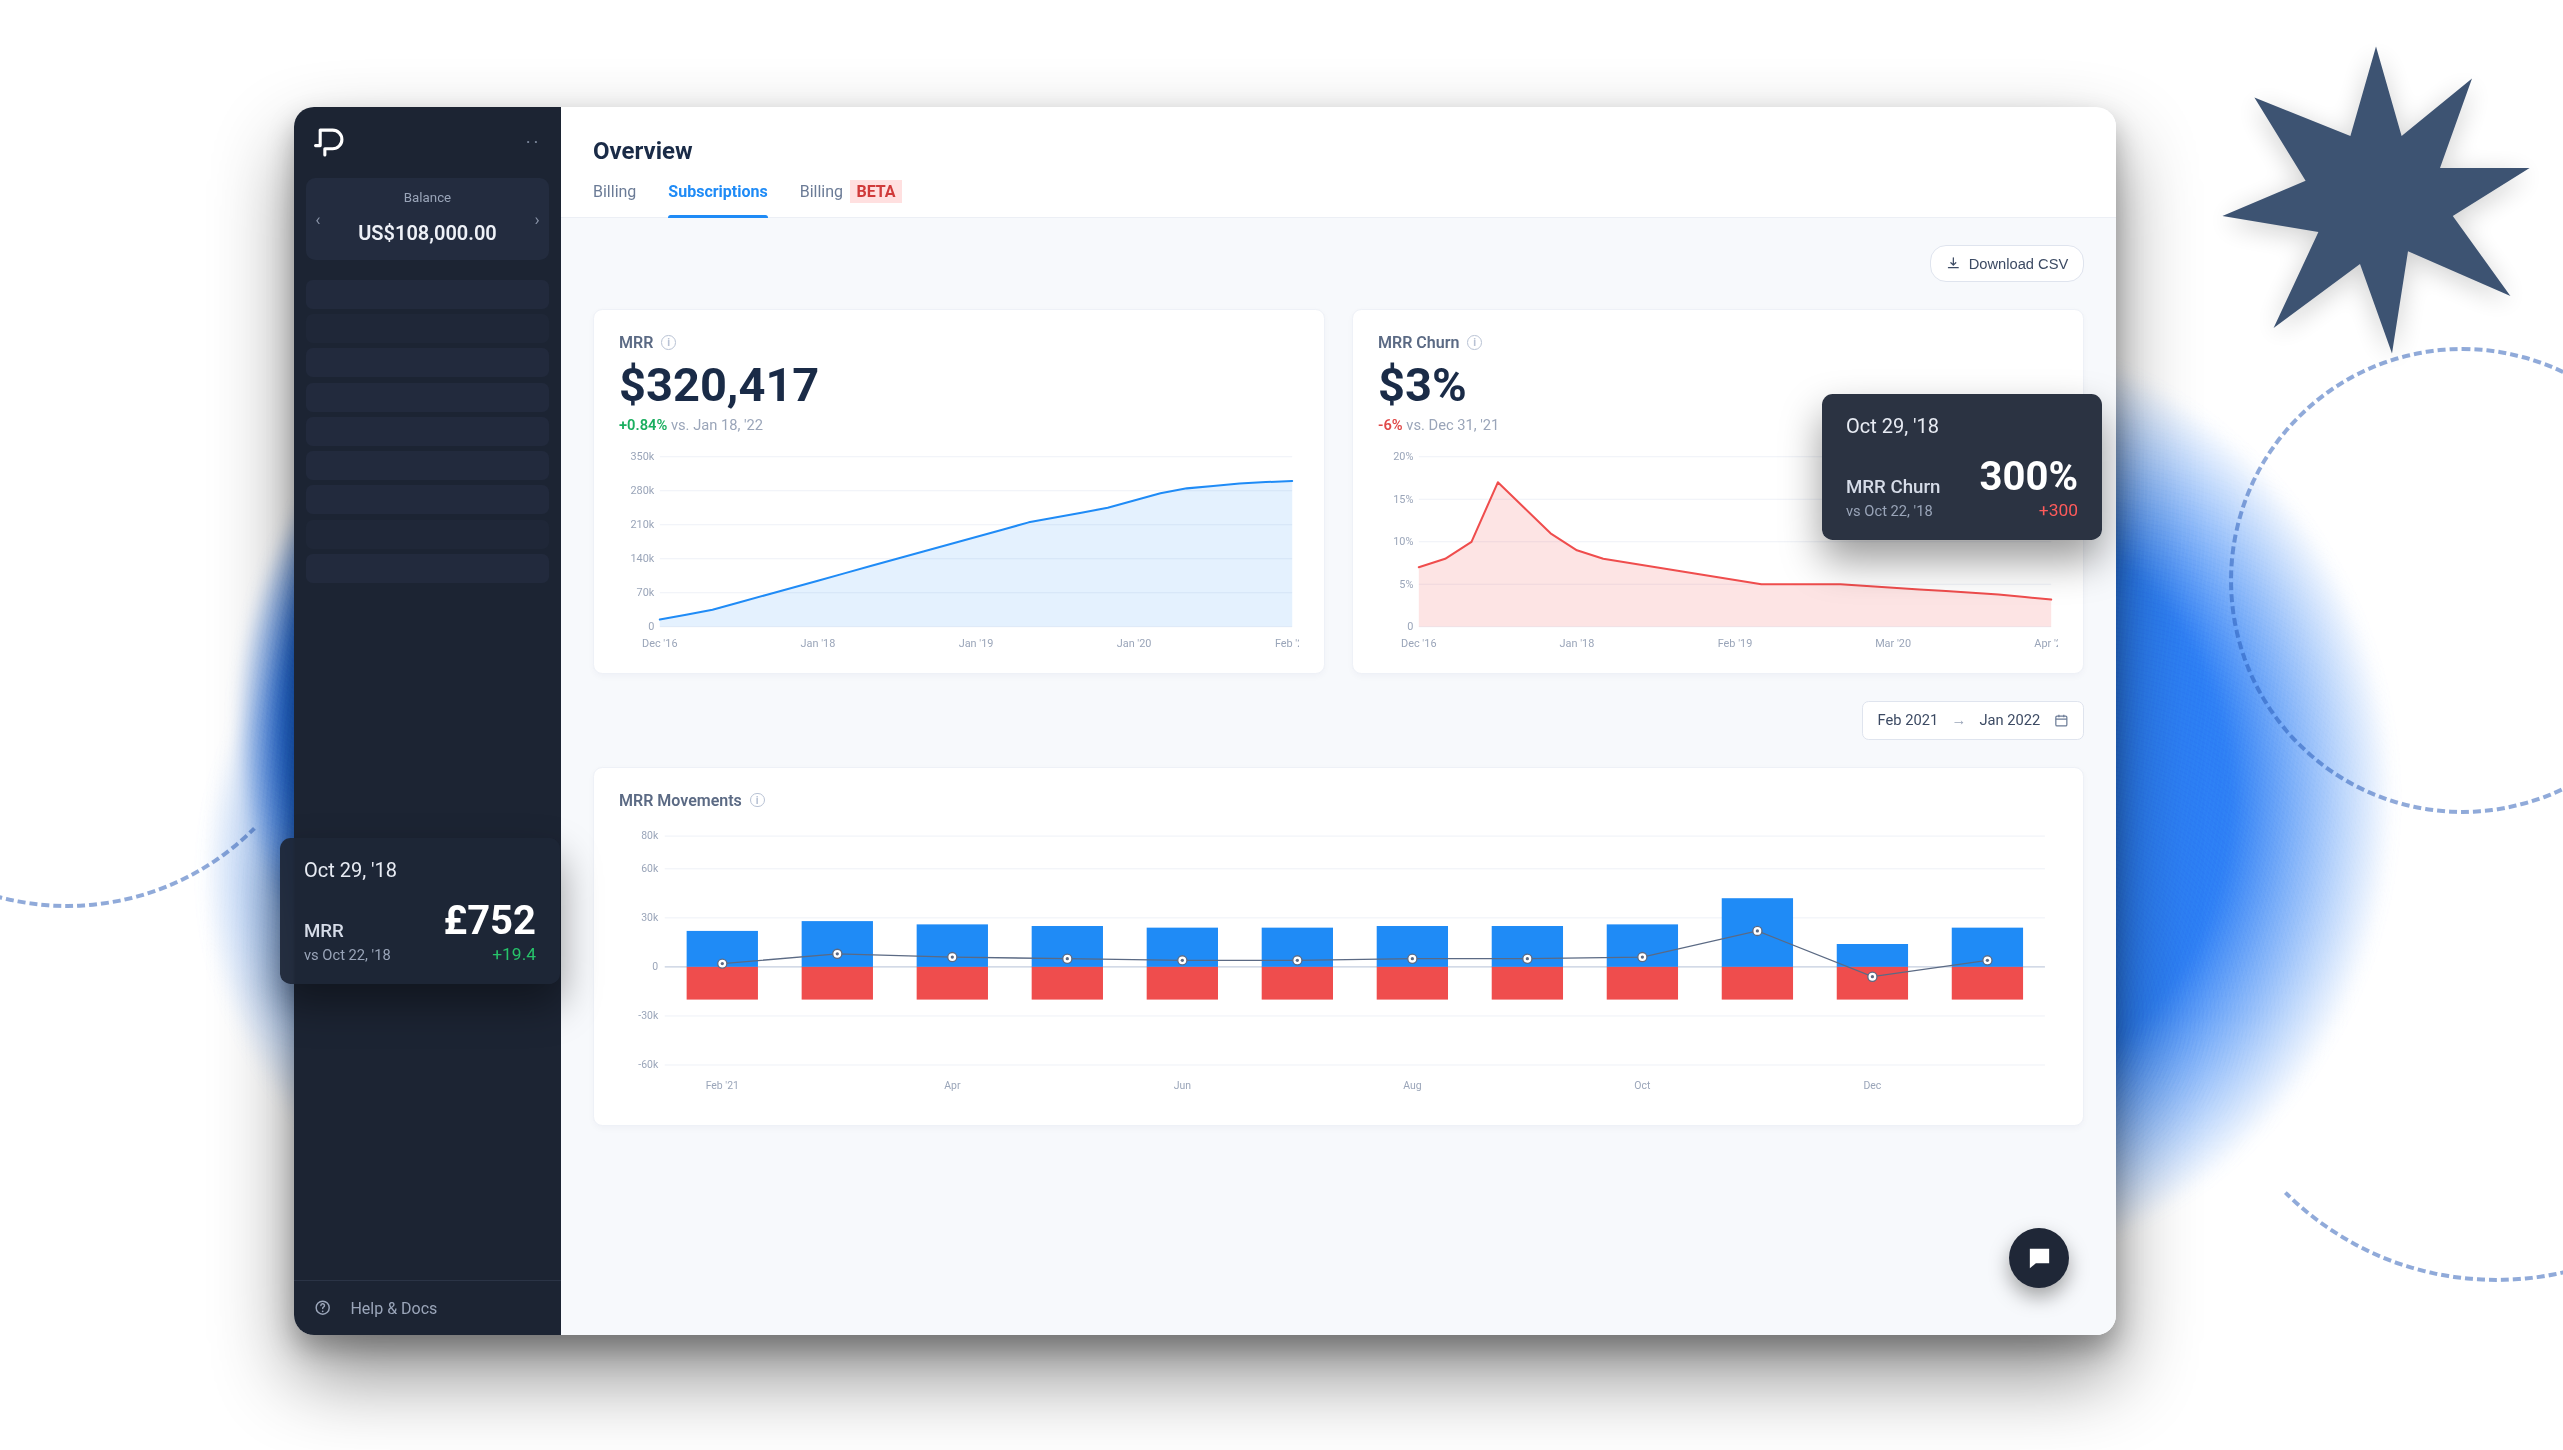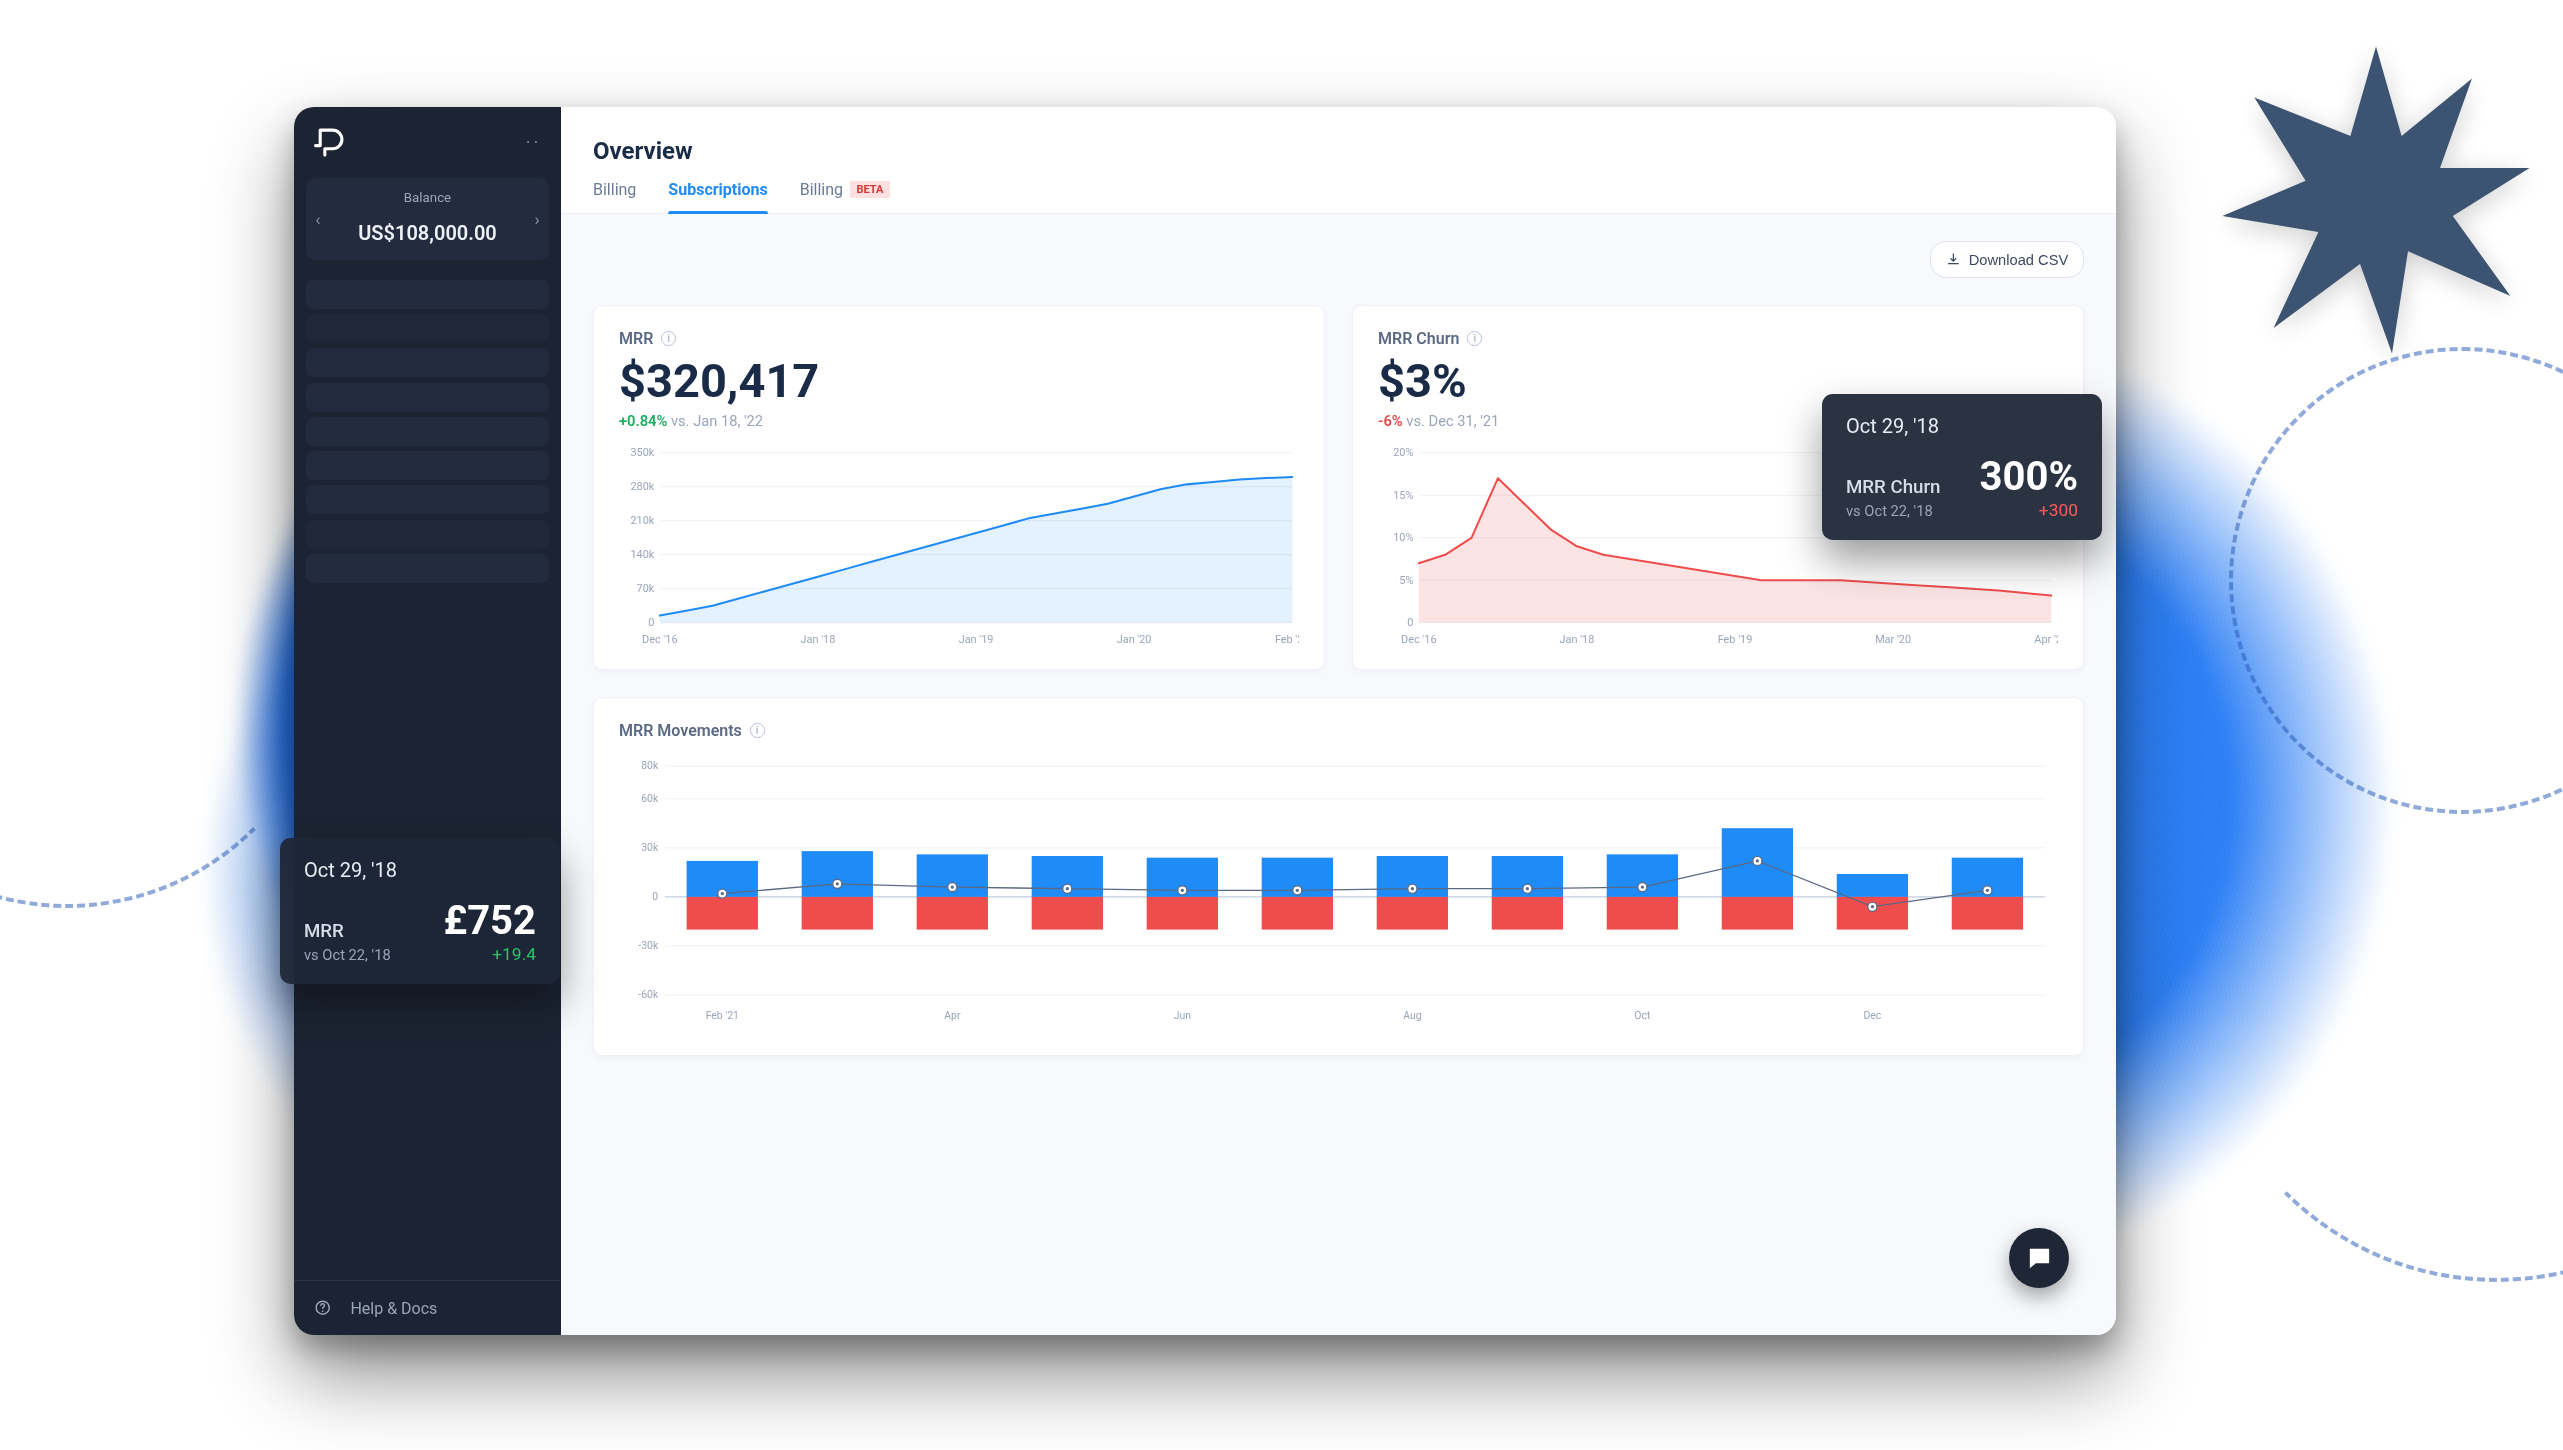--- a/index.html
+++ b/index.html
@@ -102,21 +102,21 @@
   .help-row svg { width: 17.4px; height: 17.4px; }
 
   
   .main { flex: 1; background: #f7f9fc; display: flex; flex-direction: column; margin-top: 7px; }
   .main-header { background: #ffffff; border-bottom: 0.7px solid #eceff5; padding: 23px 32px 0 32px; }
   .page-title { font-size: 24px; font-weight: 700; color: #1a2b47; margin-bottom: 14.7px; }
   .tabs { display: flex; gap: 32px; }
   .tab { font-size: 16px; color: #6b7b96; padding-bottom: 14.7px; cursor: pointer; position: relative; display:flex; align-items:center; gap:6.7px;}
   .tab.active { color: #1f8bf6; font-weight: 700; }
   .tab.active::after { content:""; position:absolute; left:0; right:0; bottom:-0.7px; height:3.3px; background:#1f8bf6; border-radius:2.7px 2.7px 0 0;}
-  .badge { background:#ffe0e0; color:#d03a3a; font-size:11px; font-weight:700; padding:2px 6.7px; border-radius:0; }
+  .badge { background:#ffe0e0; color:#d03a3a; font-size:16px; font-weight:700; padding:2px 6.7px; border-radius:0; }
 
   .content { padding: 27px 32px 40px 32px; display: flex; flex-direction: column; gap: 27px; }
   .toolbar-right { display:flex; justify-content:flex-end; }
   .btn-outline {
     display:flex; align-items:center; gap:8px;
     background:#fff; border:1.3px solid #dfe4ee; color:#3c4a63;
     padding:9.3px 14.7px; border-radius:16px; font-size:14.7px; cursor:pointer;
   }
   .btn-outline svg { width:14.7px; height:14.7px; }
 
@@ -329,20 +329,31 @@
                   <text x="60" y="290" class="xtick" text-anchor="middle">Dec '16</text>
                   <text x="292.5" y="290" class="xtick" text-anchor="middle">Jan '18</text>
                   <text x="525" y="290" class="xtick" text-anchor="middle">Feb '19</text>
                   <text x="757.5" y="290" class="xtick" text-anchor="middle">Mar '20</text>
                   <text x="990" y="290" class="xtick" text-anchor="middle">Apr '21</text>
                 </svg>
             </div>
           </section>
         </div>
 
+        <div class="date-range-row">
+          <div class="date-range">
+            <span>Feb 2021</span>
+            <span class="arrow">→</span>
+            <span>Jan 2022</span>
+            <svg viewBox="0 0 24 24">
+                <rect x="3" y="5" width="18" height="16" rx="2" fill="none" stroke="#6b7b96" stroke-width="2"></rect>
+                <path d="M3 10h18M8 3v4M16 3v4" fill="none" stroke="#6b7b96" stroke-width="2"></path>
+              </svg>
+          </div>
+        </div>
 
         <section class="card movements-card">
           <div class="card-title-row">
             <span>MRR Movements</span>
             <span class="info-icon">i</span>
           </div>
           <div class="movements-chart">
             <svg class="chart" id="chart-movements" viewBox="0 0 2200 420" preserveAspectRatio="none">
                 <line x1="70" y1="20" x2="2180" y2="20" class="grid"></line>
                 <text x="60" y="25" class="ytick" text-anchor="end">80k</text>

